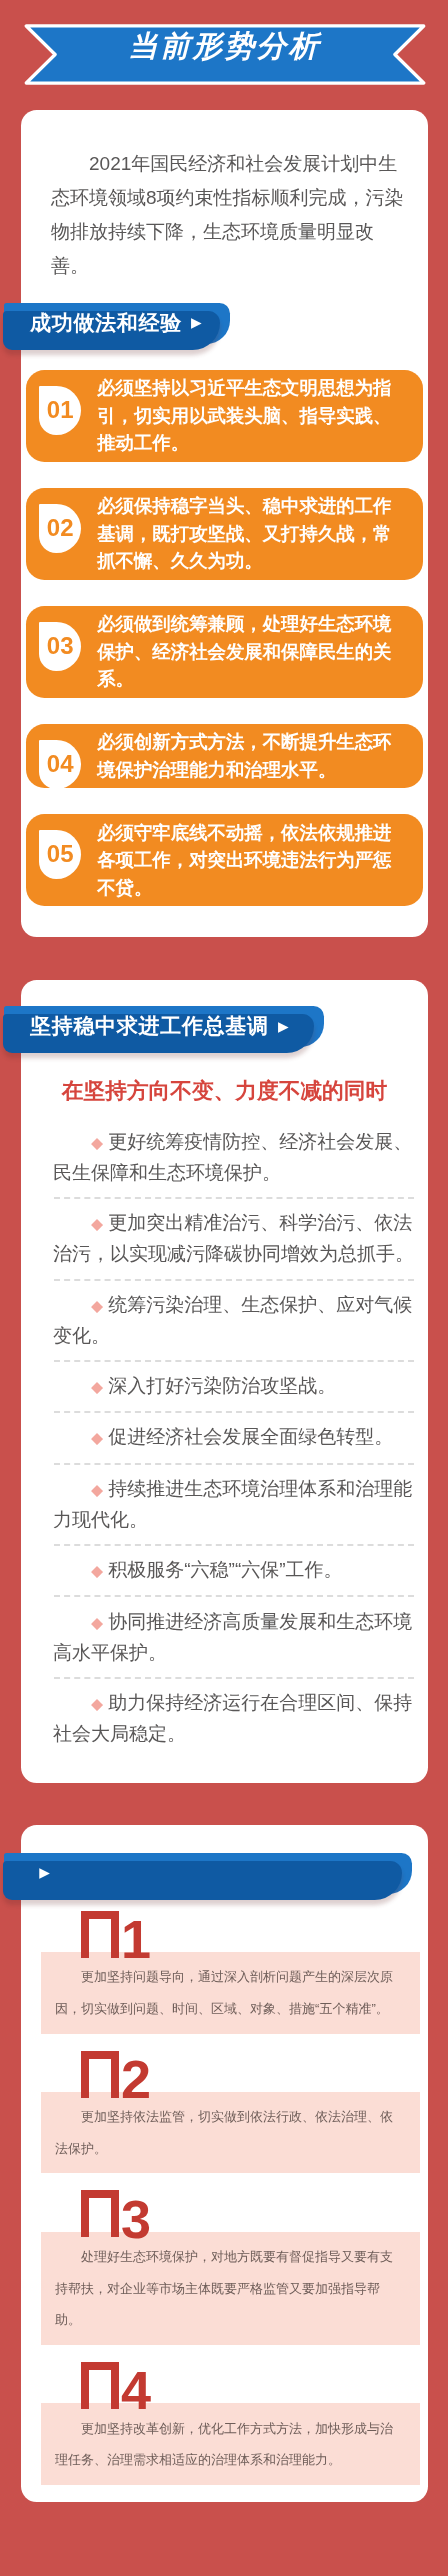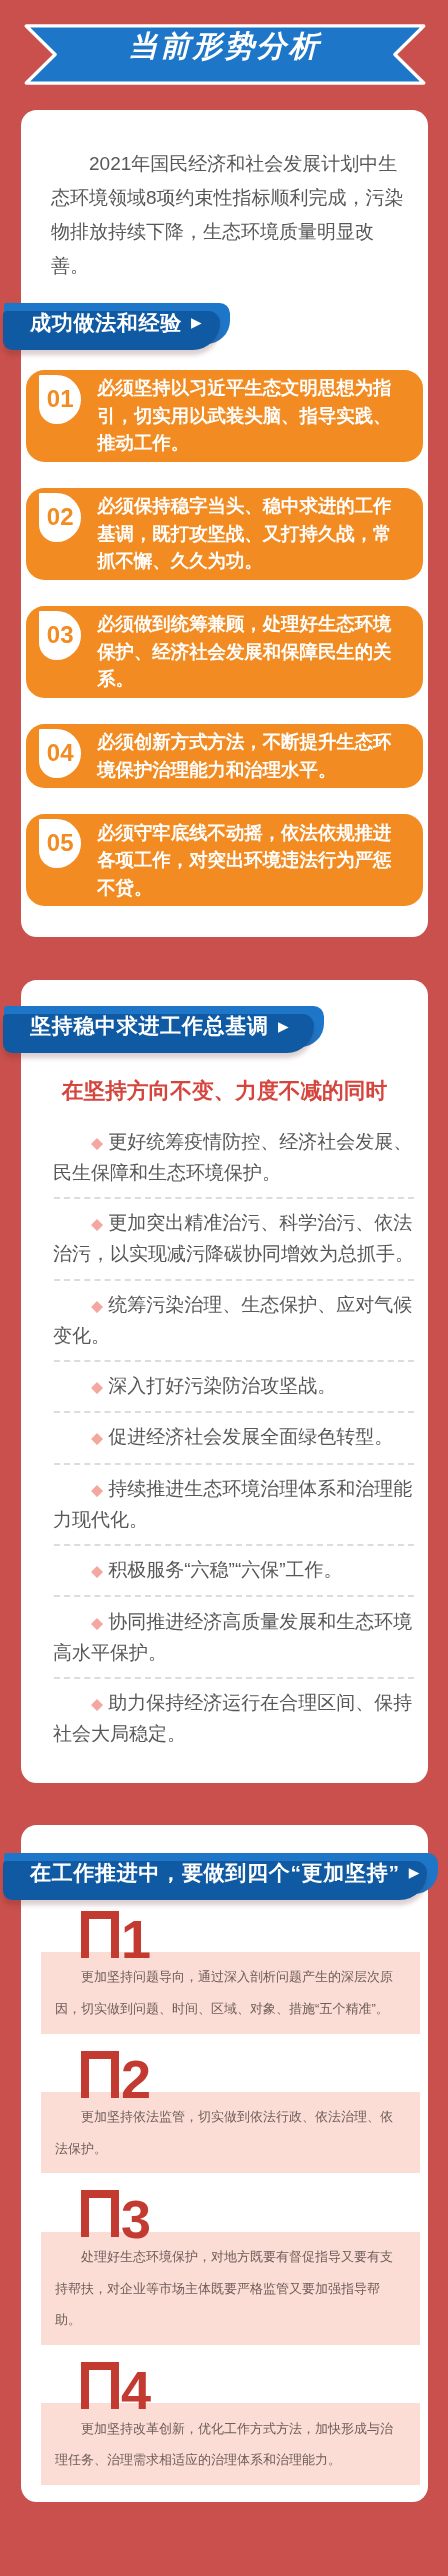--- a/index.html
+++ b/index.html
@@ -31,21 +31,21 @@
   .r2{min-width:320px;margin-top:0;}
   .r3{min-width:408px;}
 
   
   .intro{padding:0 23.6px 0 30px;margin:0 0 19.7px;color:#595757;font-size:19px;line-height:34px;text-indent:2em;}
 
   
   .olist{margin-top:26px;}
   .ocard{position:relative;background:#f28b21;border-radius:18.4px;margin:0 5.2px 26px;padding:4.6px 15.7px 4.6px 0;}
   .ocard:last-child{margin-bottom:0;}
-  .obadge{position:absolute;left:13px;top:5px;width:42px;height:49px;background:#ffffff;
+  .obadge{position:absolute;left:13px;top:16px;width:42px;height:49px;background:#ffffff;
     border-radius:1.3px 30px 30px 21px;display:flex;align-items:center;justify-content:center;
     color:#f28b21;font-size:24px;font-weight:bold;}
   .ocard p{margin:0 0 0 71px;color:#ffffff;font-size:18.4px;font-weight:bold;line-height:27.6px;}
 
   
   .sec2-title{margin:29px 13px 22px;text-align:center;color:#d6453d;font-size:21.7px;font-weight:bold;}
   .blist{padding:0 13px 0 32px;}
   .bitem{margin:5.2px 0;color:#595757;font-size:19px;line-height:30px;text-indent:2em;}
   .diamond-icon{color:#f3a79e;font-size:15.7px;margin-right:5.2px;}
   .sep{border:none;border-top:2px dashed #dcdcdc;margin:9.2px 1.3px;}
@@ -125,21 +125,20 @@
       <p class="bitem"><span class="diamond-icon">◆</span><span>积极服务“六稳”“六保”工作。</span></p>
       <hr class="sep">
       <p class="bitem"><span class="diamond-icon">◆</span><span>协同推进经济高质量发展和生态环境高水平保护。</span></p>
       <hr class="sep">
       <p class="bitem"><span class="diamond-icon">◆</span><span>助力保持经济运行在合理区间、保持社会大局稳定。</span></p>
     </div>
   </div>
 
   <div class="card card3">
     <div class="ribbon r3">
-      <span class="ribbon-text">在工作推进中，要做到四个“更加坚持”</span>
       <span class="arrow-icon">▶</span>
     </div>
 
     <div>
       <div class="bignum">
         <span class="zero-glyph"></span>
         <span class="num-digit">1</span>
       </div>
       <div class="pinkbox">
         <p>更加坚持问题导向，通过深入剖析问题产生的深层次原因，切实做到问题、时间、区域、对象、措施“五个精准”。</p>

